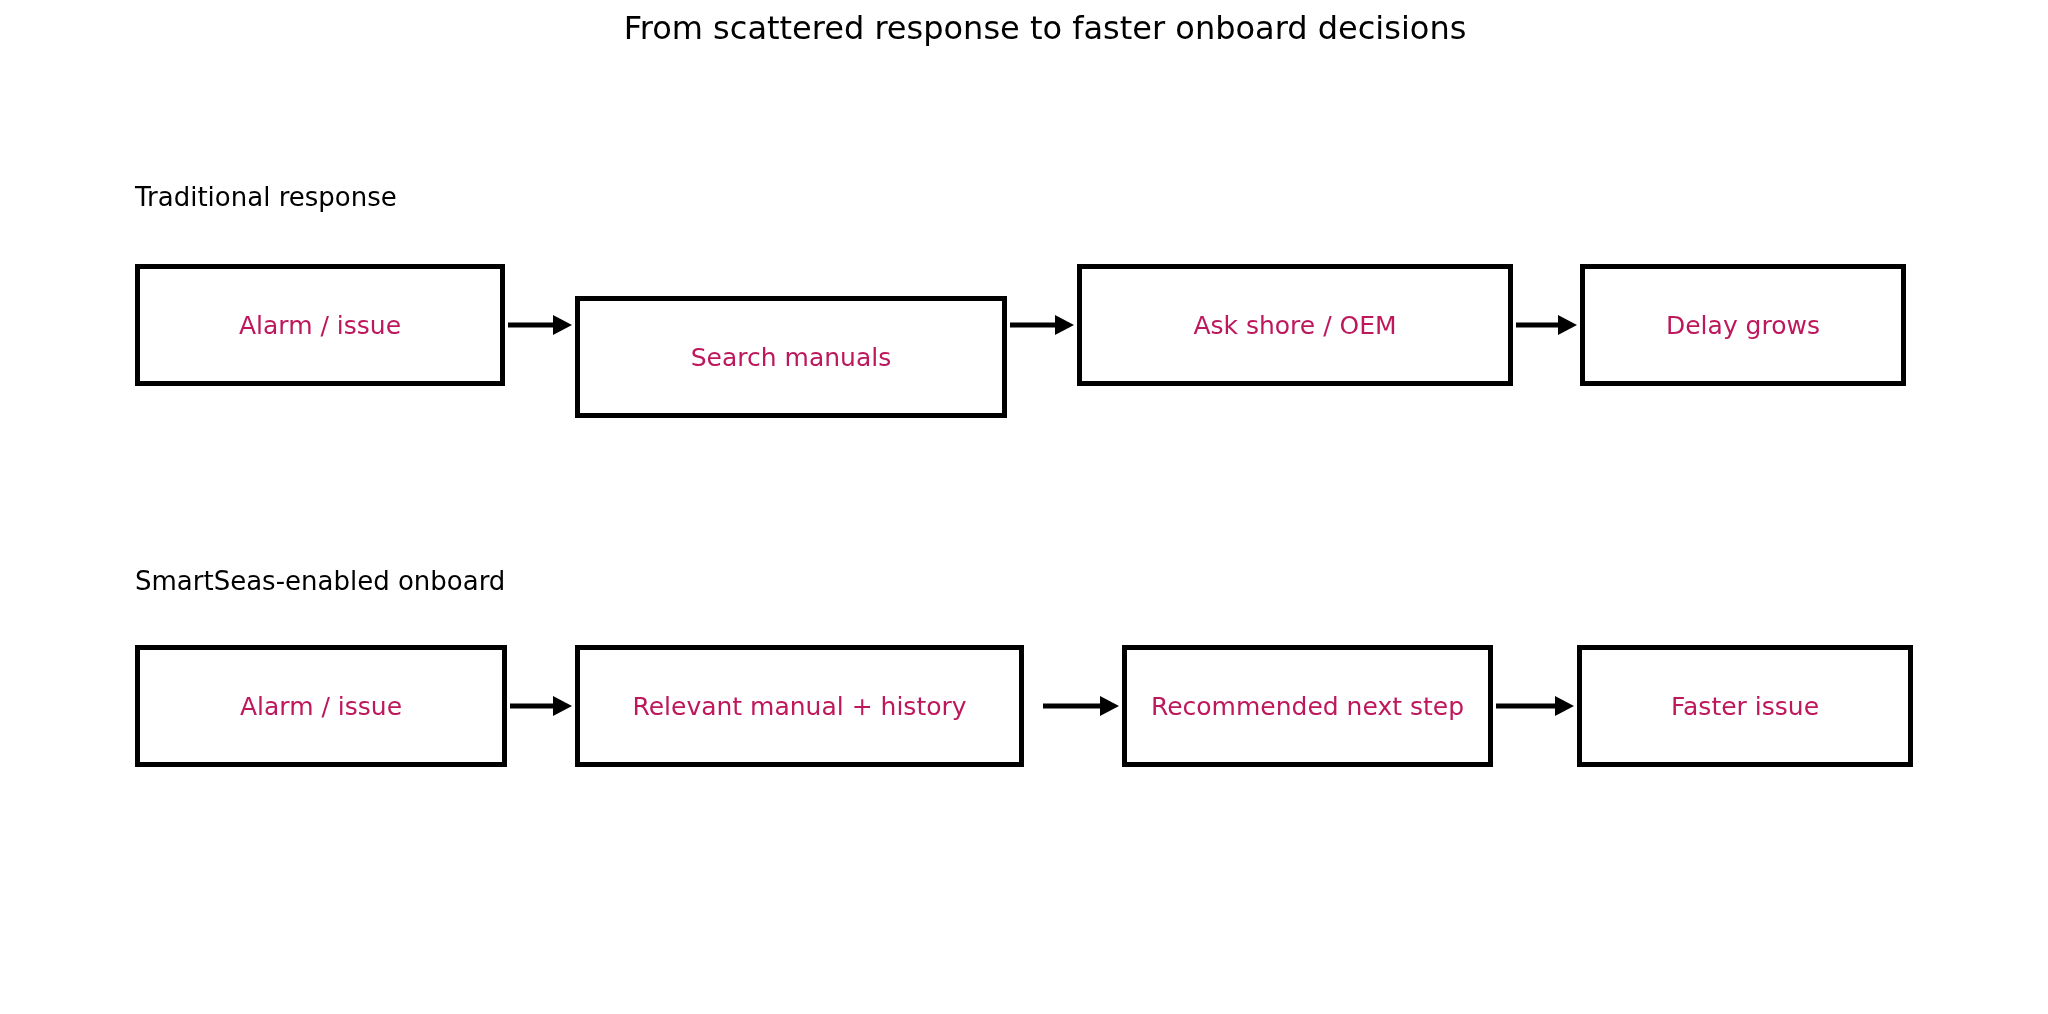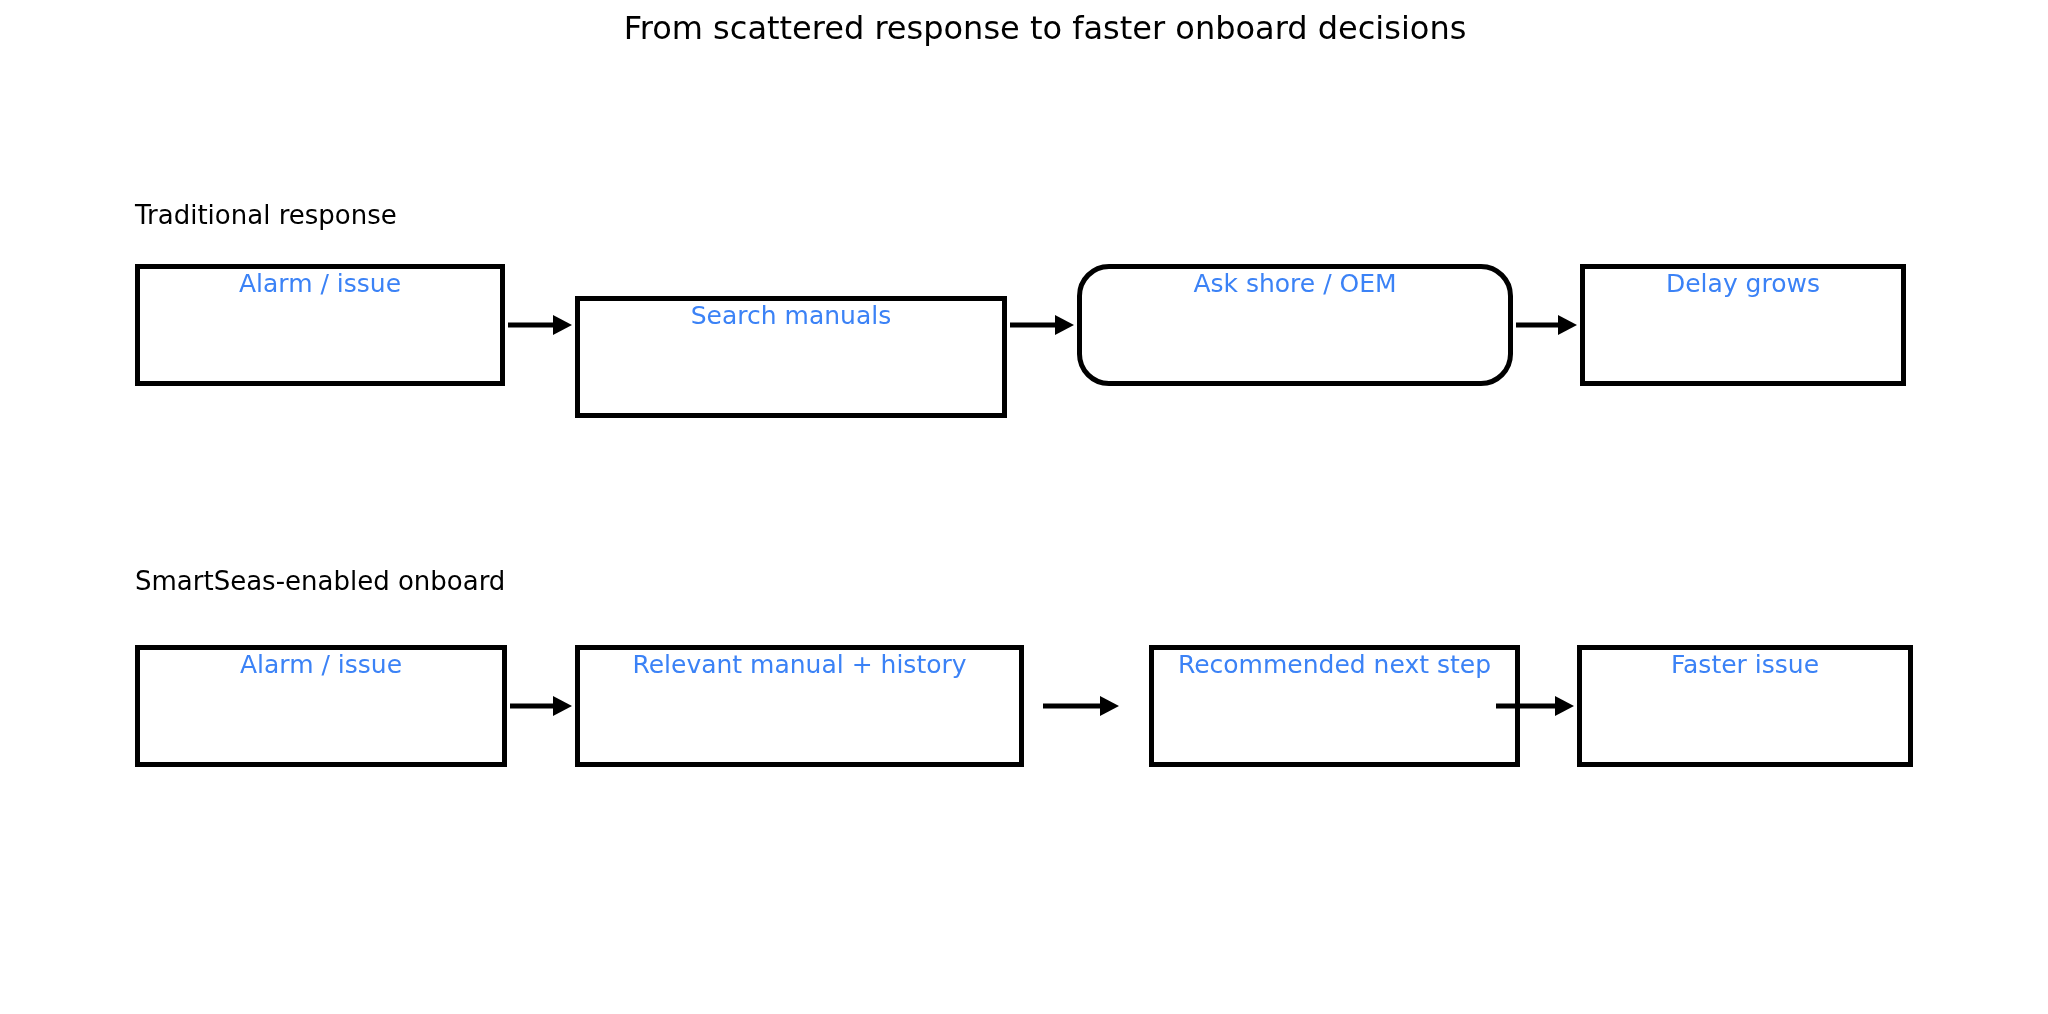--- a/index.html
+++ b/index.html
@@ -33,46 +33,47 @@
     white-space: nowrap;
   }
   .flow-label {
     position: absolute;
     left: 135px;
     font-size: 26px;
     line-height: 1.2;
     color: #000000;
     white-space: nowrap;
   }
-  .flow-label.l1 { top: 200px; }
+  .flow-label.l1 { top: 182px; }
   .flow-label.l2 { top: 566px; }
 
   .step-box {
     position: absolute;
     box-sizing: border-box;
     border: 5px solid #000000;
     background: #ffffff;
     display: flex;
+    align-items: center;
     justify-content: center;
     font-size: 25px;
-    color: #3b82f6;
+    color: #be185d;
     white-space: nowrap;
     height: 122px;
   }
   
   .r1 { top: 264px; }
   .r1b1 { left: 135px;  width: 370px; }
   .r1b2 { left: 575px;  width: 432px; margin-top: 32px; }
-  .r1b3 { left: 1077px; width: 436px; border-radius: 32px; }
+  .r1b3 { left: 1077px; width: 436px; }
   .r1b4 { left: 1580px; width: 326px; }
   
   .r2 { top: 645px; }
   .r2b1 { left: 135px;  width: 372px; }
   .r2b2 { left: 575px;  width: 449px; }
-  .r2b3 { left: 1122px; width: 371px; margin-left: 27px; }
+  .r2b3 { left: 1122px; width: 371px; }
   .r2b4 { left: 1577px; width: 336px; }
 
   .arrow {
     position: absolute;
     height: 20px;
   }
   .arrow .shaft {
     position: absolute;
     left: 0; right: 15px;
     top: 50%;

